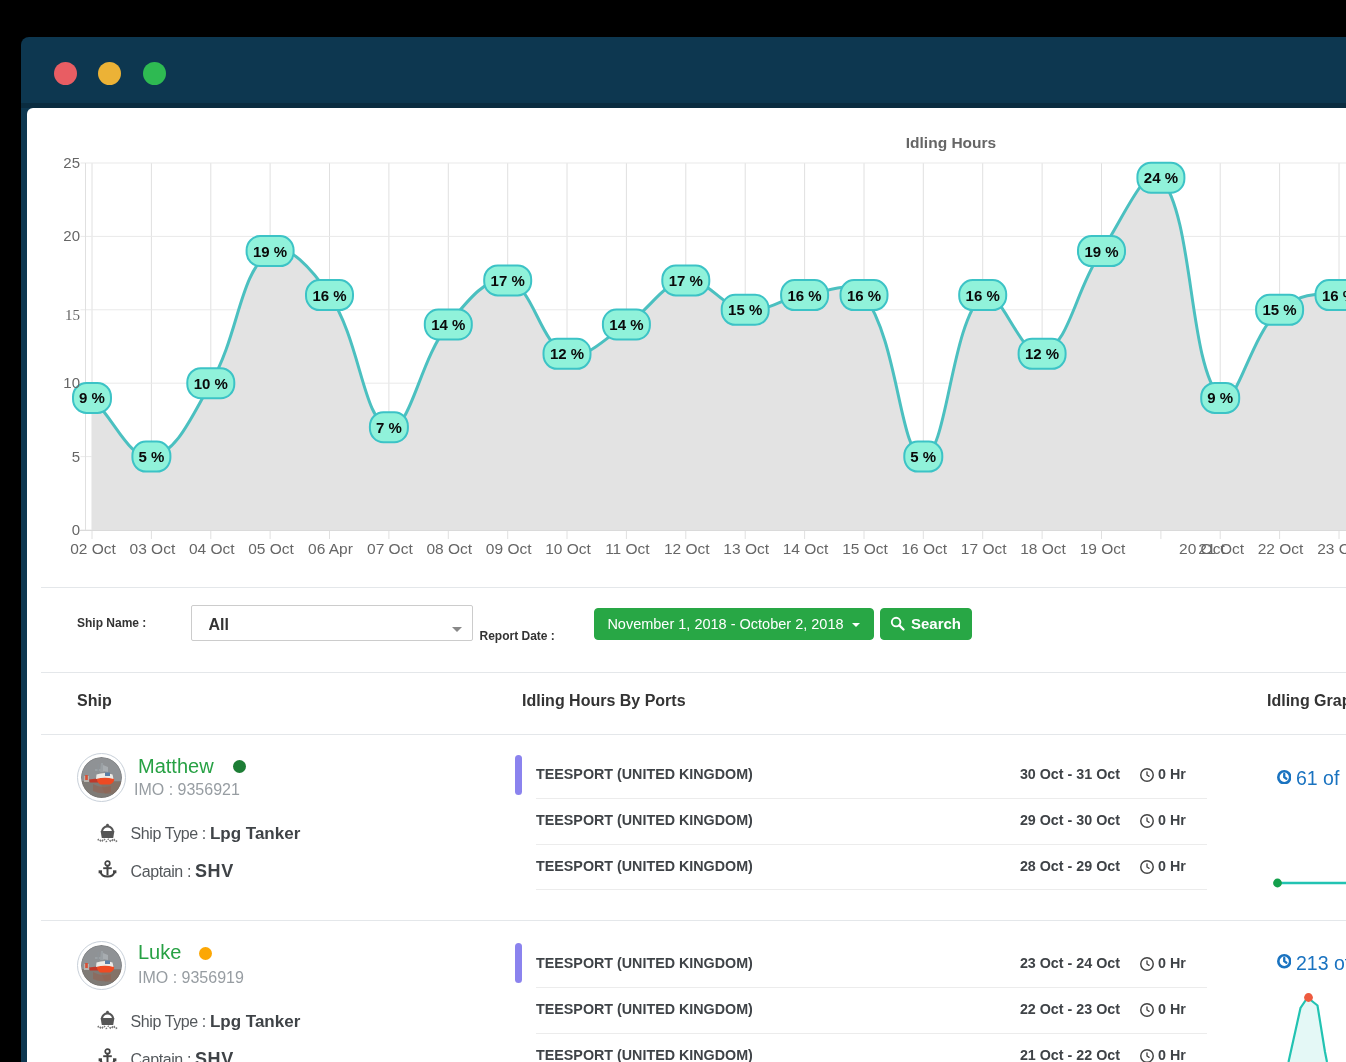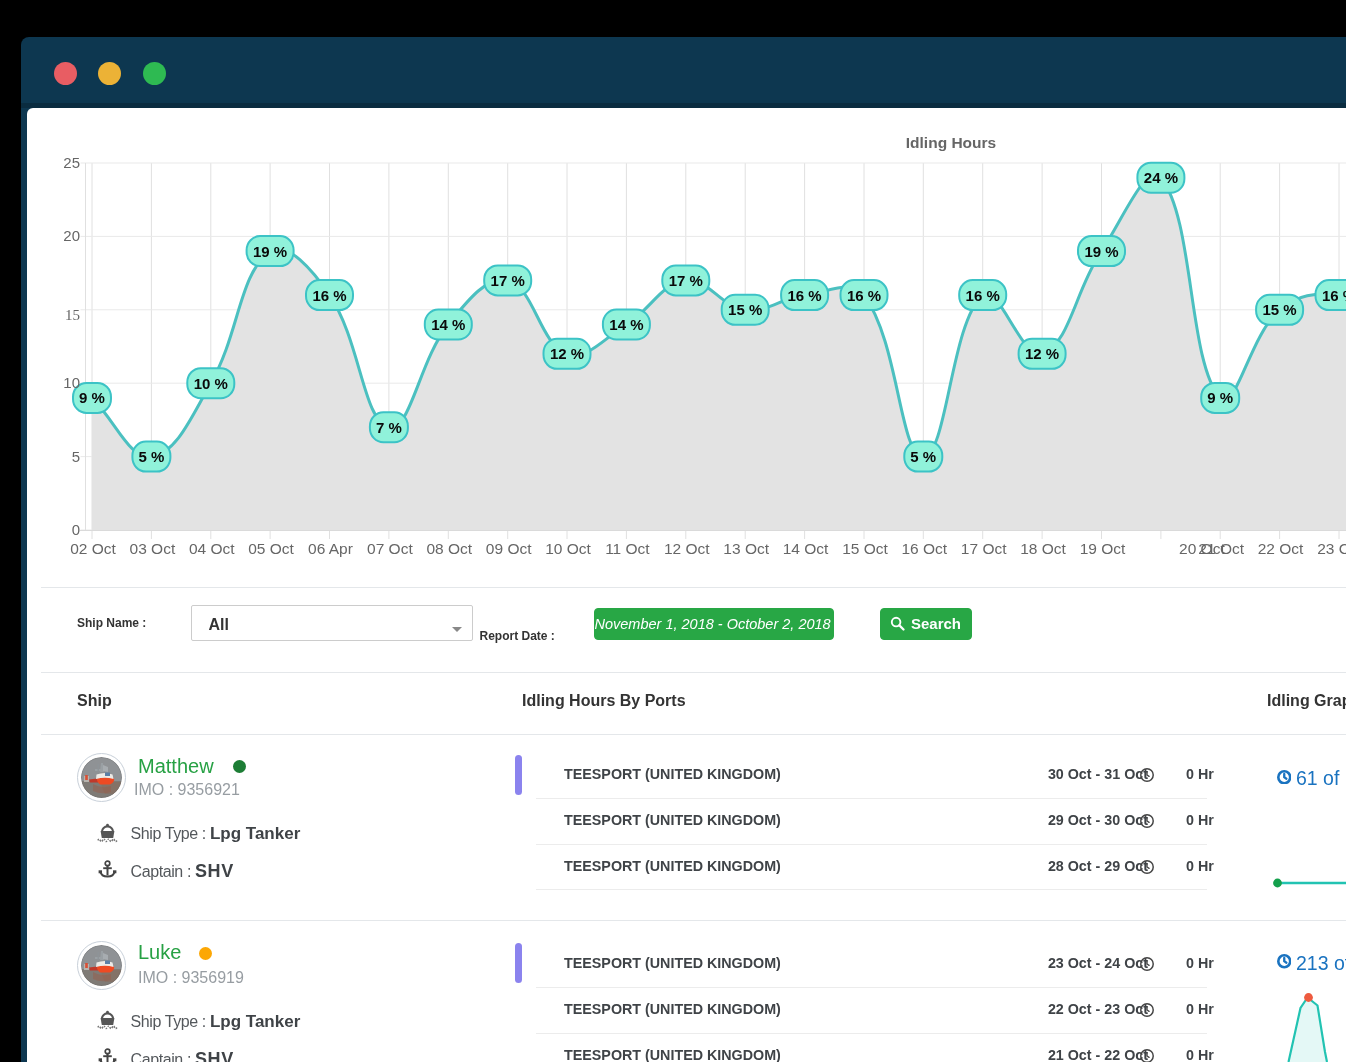--- a/index.html
+++ b/index.html
@@ -25,21 +25,21 @@
   color:#fff; text-align:center; white-space:nowrap; }
 .th { position:absolute; font-size:16px; font-weight:bold; color:#333; white-space:nowrap; }
 .avatar { position:absolute; width:49px; height:49px; border-radius:50%;
   background:#fff; border:1px solid #c8d0d9; padding:3px; }
 .avatar svg { border-radius:50%; display:block; }
 .sname { position:absolute; font-size:20px; font-weight:normal; color:#27a144; }
 .imo { position:absolute; font-size:16px; color:#979da2; }
 .sdot { position:absolute; width:13px; height:13px; border-radius:50%; }
 .attr { position:absolute; font-size:16px; letter-spacing:-0.4px; color:#54585c; white-space:nowrap; }
 .attr b { color:#3f4347; font-size:17px; letter-spacing:0; }
-.pname,.pdate,.phr { position:absolute; font-size:14.3px; font-weight:bold; color:#3f4347; white-space:nowrap;margin-left:28px; }
+.pname,.pdate,.phr { position:absolute; font-size:14.3px; font-weight:bold; color:#3f4347; white-space:nowrap; }
 .pdate { width:150px; text-align:right; }
 .psep { position:absolute; width:671px; border-top:1px solid #ececec; }
 .pbar { position:absolute; left:514.5px; width:7.5px; height:39.5px; border-radius:4px; background:#8b83ee; }
 .blue { position:absolute; font-size:19.5px; color:#1a73c0; white-space:nowrap; }
 </style></head>
 <body>
 <div class="stage">
 <div class="win"></div>
 <div class="band"></div>
 <div class="dot" style="left:53.8px;background:#e85d63;"></div>
@@ -204,21 +204,21 @@
 <div class="hr" style="top:671.5px"></div>
 <div class="hr" style="top:733.6px"></div>
 <div class="hr" style="top:919.5px"></div>
 
 <div class="flabel" style="left:77px;top:616px;">Ship Name :</div>
 <div class="select">
       <span class="txt">All</span>
   <span style="position:absolute;right:10px;top:13.5px;"><span style="display:inline-block;width:0;height:0;border-left:5px solid transparent;border-right:5px solid transparent;border-top:5px solid #888;vertical-align:middle;"></span></span>
     </div>
 <div class="flabel" style="left:479.5px;top:616px;margin-top:13px;">Report Date :</div>
-<div class="gbtn" style="left:593.5px;top:608px;width:240px;height:32px;font-size:14.5px;line-height:30px;font-style:italic;">November 1, 2018 - October 2, 2018 &nbsp;<span style="display:inline-block;width:0;height:0;border-left:4.5px solid transparent;border-right:4.5px solid transparent;border-top:4.5px solid #fff;vertical-align:middle;"></span></div>
+<div class="gbtn" style="left:593.5px;top:608px;width:280px;height:32px;font-size:14.5px;line-height:30px;">November 1, 2018 - October 2, 2018 &nbsp;<span style="display:inline-block;width:0;height:0;border-left:4.5px solid transparent;border-right:4.5px solid transparent;border-top:4.5px solid #fff;vertical-align:middle;"></span></div>
 <div class="gbtn" style="left:879.5px;top:608px;width:92px;height:32px;font-size:15px;font-weight:bold;line-height:30px;"><svg width="15" height="15" viewBox="0 0 16 16" style="vertical-align:-2px;margin-right:6px">
         <circle cx="6.5" cy="6.5" r="4.6" fill="none" stroke="#fff" stroke-width="2"></circle>
         <line x1="10" y1="10" x2="14.4" y2="14.4" stroke="#fff" stroke-width="2.4" stroke-linecap="round"></line>
       </svg>Search</div>
 
 <div class="th" style="left:77px;top:692px;">Ship</div>
 <div class="th" style="left:522px;top:692px;">Idling Hours By Ports</div>
 <div class="th" style="left:1267px;top:692px;">Idling Graph</div>
 
 <div class="avatar" style="left:77.0px;top:753.0px">

